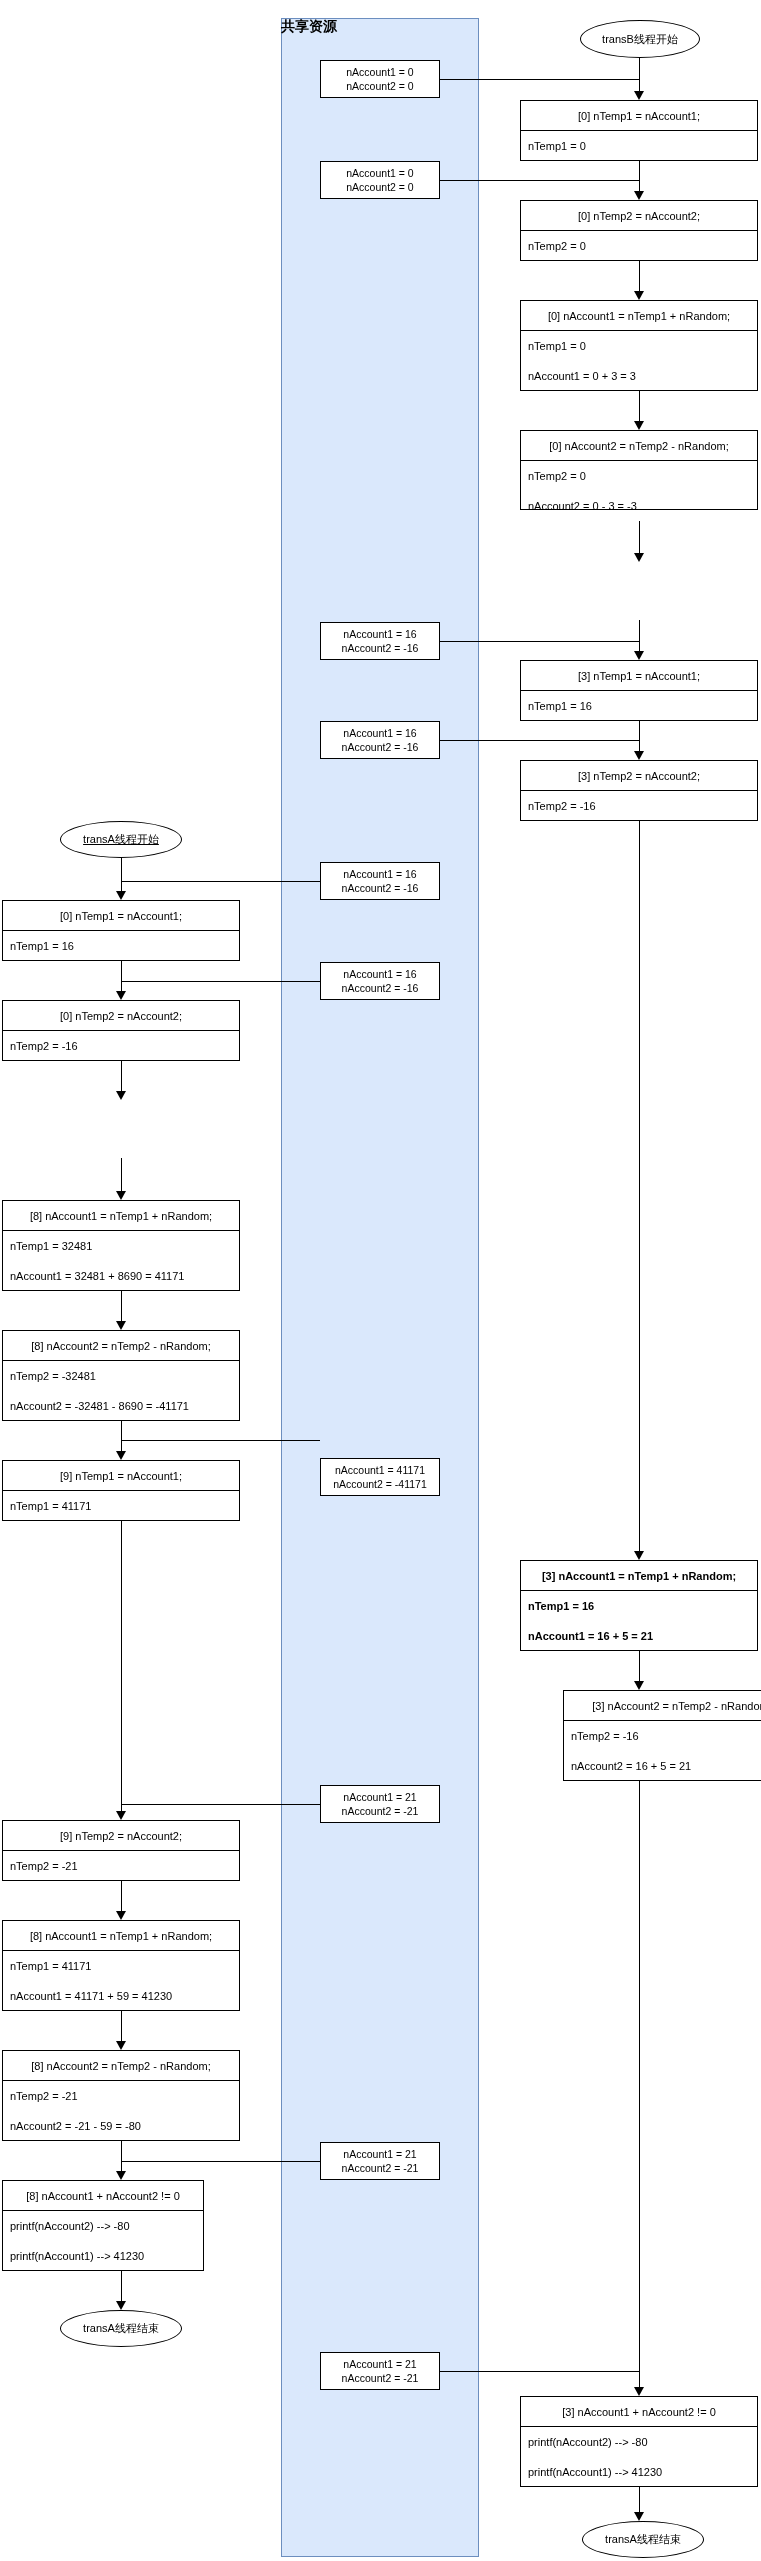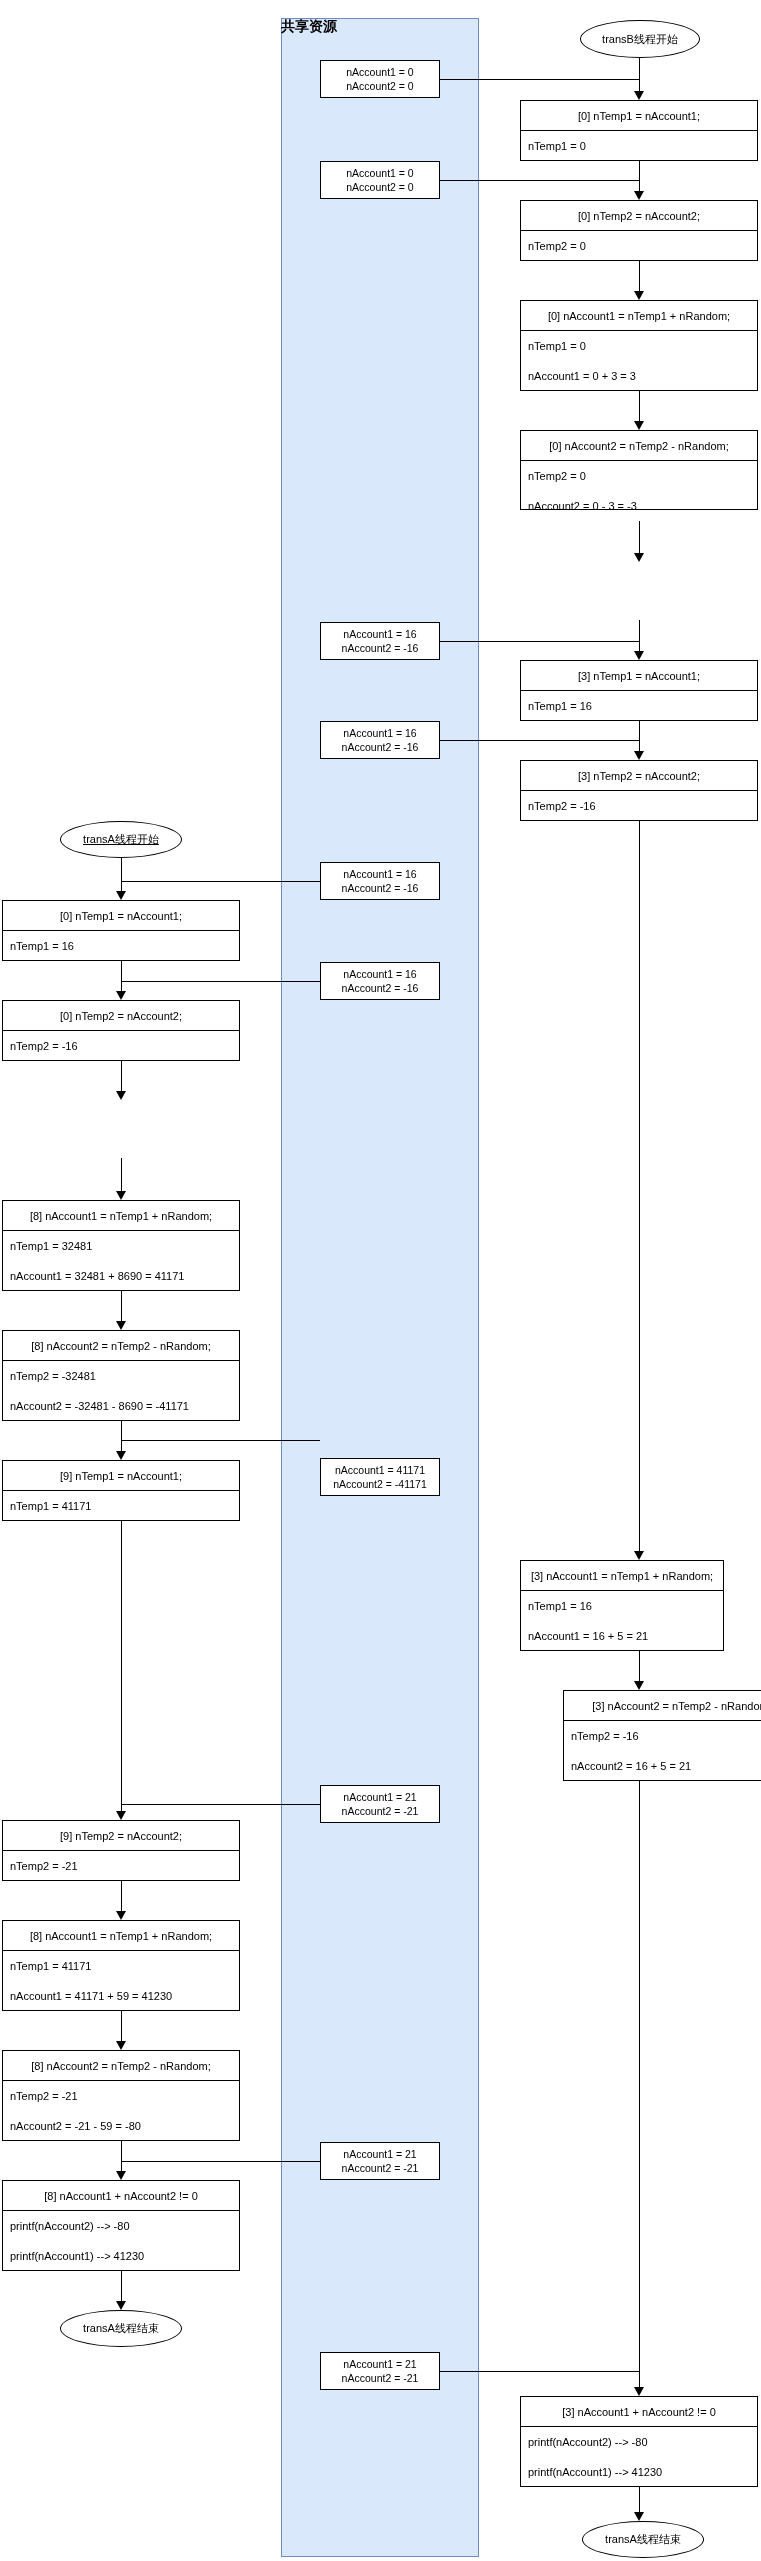--- a/index.html
+++ b/index.html
@@ -167,21 +167,21 @@
     <div class="row">nAccount2 = 0 - 3 = -3</div>
   </div>
   <div class="node" style="left:520px;top:660px;width:238px;height:61px;">
     <div class="title">[3] nTemp1 = nAccount1;</div>
     <div class="row">nTemp1 = 16</div>
   </div>
   <div class="node" style="left:520px;top:760px;width:238px;height:61px;">
     <div class="title">[3] nTemp2 = nAccount2;</div>
     <div class="row">nTemp2 = -16</div>
   </div>
-  <div class="node" style="left:520px;top:1560px;width:204px;height:91px;">
+  <div class="node" style="left:520px;top:1560px;width:238px;height:91px;font-weight:bold;">
     <div class="title">[3] nAccount1 = nTemp1 + nRandom;</div>
     <div class="row">nTemp1 = 16</div>
     <div class="row">nAccount1 = 16 + 5 = 21</div>
   </div>
   <div class="node" style="left:520px;top:1690px;width:238px;height:91px;margin-left:43px;">
     <div class="title">[3] nAccount2 = nTemp2 - nRandom;</div>
     <div class="row">nTemp2 = -16</div>
     <div class="row">nAccount2 = 16 + 5 = 21</div>
   </div>
   <div class="node" style="left:520px;top:2396px;width:238px;height:91px;">
@@ -222,20 +222,20 @@
   <div class="node" style="left:2px;top:1920px;width:238px;height:91px;">
     <div class="title">[8] nAccount1 = nTemp1 + nRandom;</div>
     <div class="row">nTemp1 = 41171</div>
     <div class="row">nAccount1 = 41171 + 59 = 41230</div>
   </div>
   <div class="node" style="left:2px;top:2050px;width:238px;height:91px;">
     <div class="title">[8] nAccount2 = nTemp2 - nRandom;</div>
     <div class="row">nTemp2 = -21</div>
     <div class="row">nAccount2 = -21 - 59 = -80</div>
   </div>
-  <div class="node" style="left:2px;top:2180px;width:238px;height:91px;">
+  <div class="node" style="left:2px;top:2180px;width:202px;height:91px;">
     <div class="title">[8] nAccount1 + nAccount2 != 0</div>
     <div class="row">printf(nAccount2) --&gt; -80</div>
     <div class="row">printf(nAccount1) --&gt; 41230</div>
   </div>
   <div class="ellipse" style="left:60px;top:2310px;width:122px;height:37px;">transA线程结束</div>
 
 </div>
 
 </body></html>

